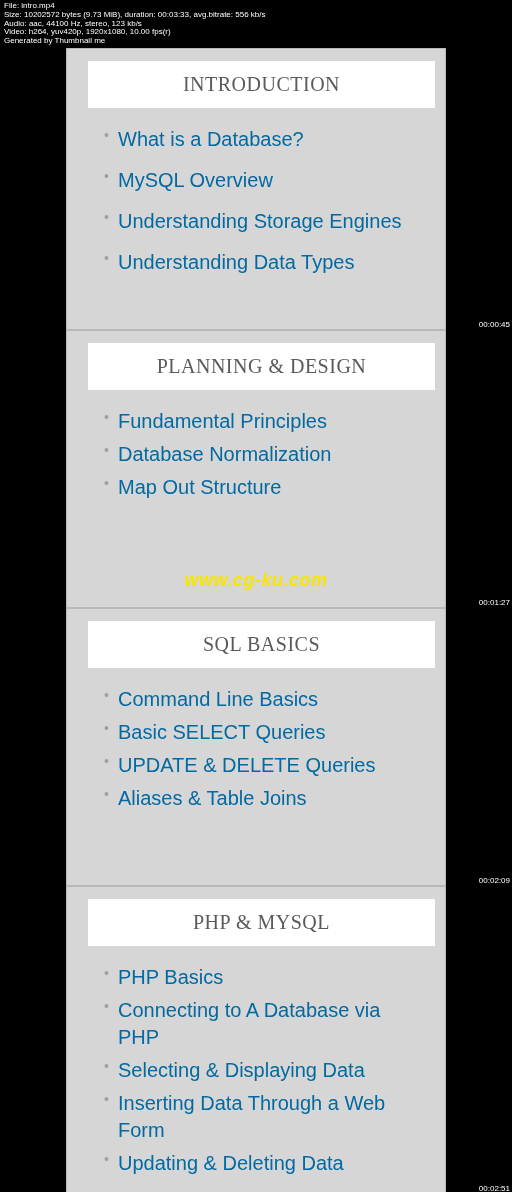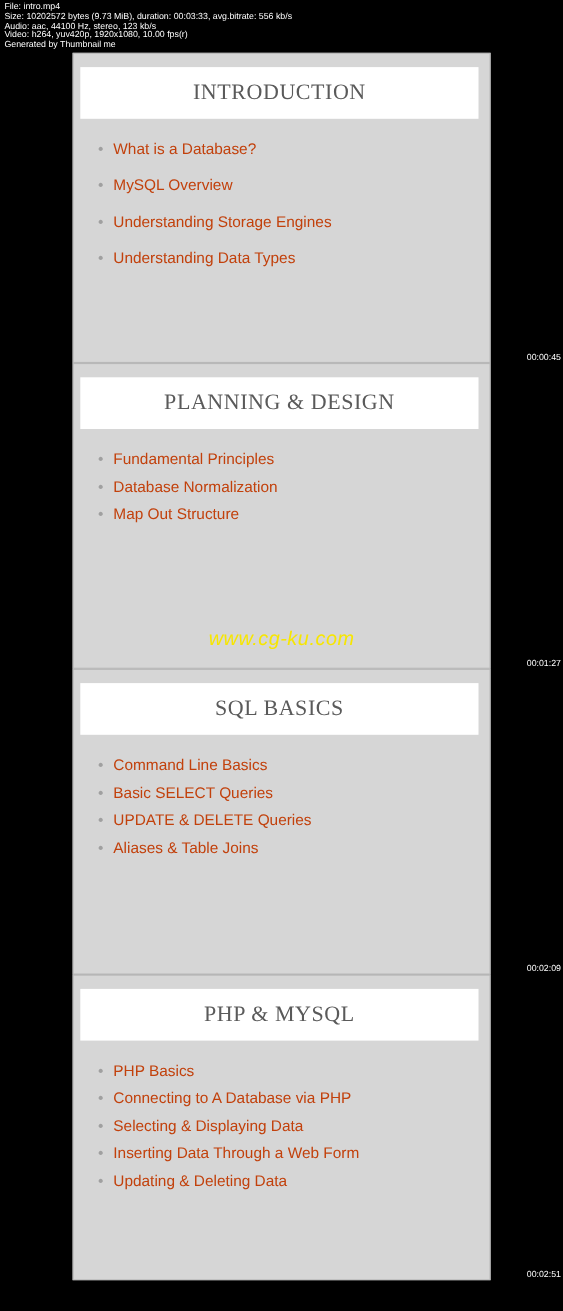--- a/index.html
+++ b/index.html
@@ -22,21 +22,21 @@
     .thumbnails {
       padding: 0 66px 0 66px;
     }
     .thumb-wrap {
       position: relative;
       margin-bottom: 0;
     }
     .thumb {
       background: #d6d6d6;
       border: 1px solid #b8b8b8;
-      padding: 12px 10px 10px 6px;
+      padding: 12px 10px 10px 21px;
       margin-bottom: 0;
     }
     .thumb-header {
       background: #ffffff;
       text-align: center;
       padding: 12px 8px;
       margin-bottom: 18px;
     }
     .thumb-title {
       font-family: Georgia, 'Times New Roman', serif;
@@ -45,22 +45,22 @@
       color: #5a5a5a;
     }
     .thumb-list {
       list-style: none;
       padding: 0 8px 0 16px;
     }
     .thumb-list li {
       position: relative;
       padding-left: 14px;
       margin-bottom: 14px;
-      color: #c2410c;
-      font-size: 14px;
+      color: #0369a1;
+      font-size: 20px;
       line-height: 1.35;
     }
     .thumb-list.compact li {
       margin-bottom: 6px;
     }
     .thumb-list li::before {
       content: "•";
       position: absolute;
       left: 0;
       top: 0;
@@ -74,21 +74,21 @@
       color: #ffffff;
       font-size: 8px;
       padding-left: 17px;
     }
     .watermark {
       position: absolute;
       bottom: 16px;
       left: 50%;
       transform: translateX(-50%);
       color: #f7e600;
-      font-weight: normal;
+      font-weight: bold;
       font-size: 18px;
       font-style: italic;
       letter-spacing: 0.5px;
     }
     .tall { min-height: 282px; }
     .tall2 { min-height: 278px; }
   </style>
 </head>
 <body>
 

